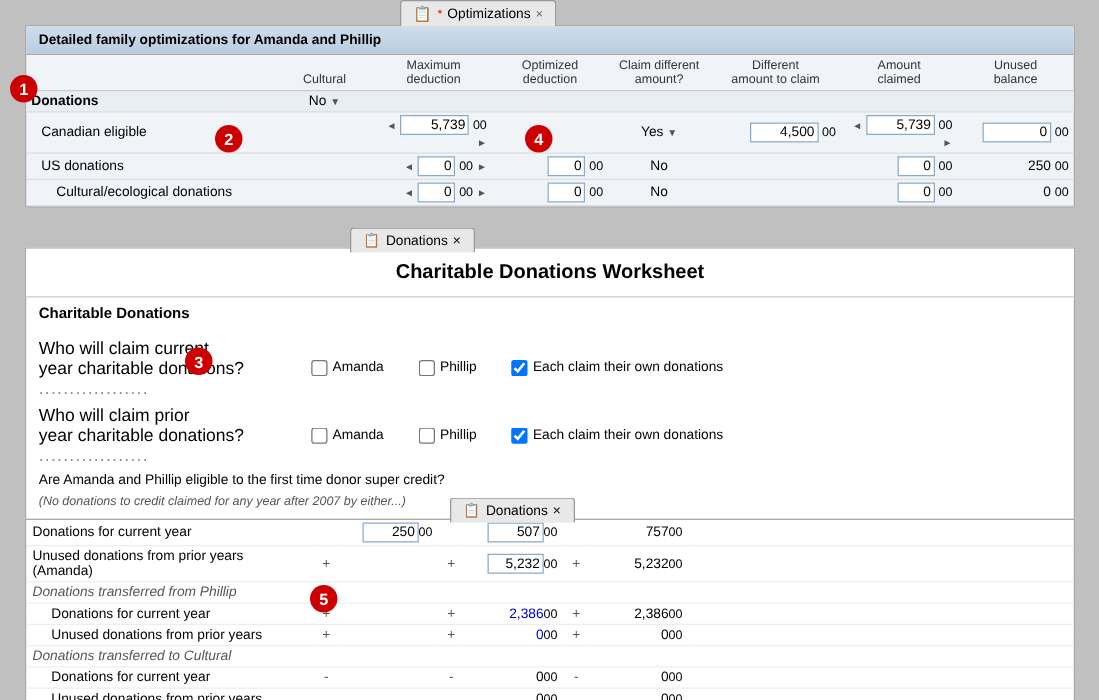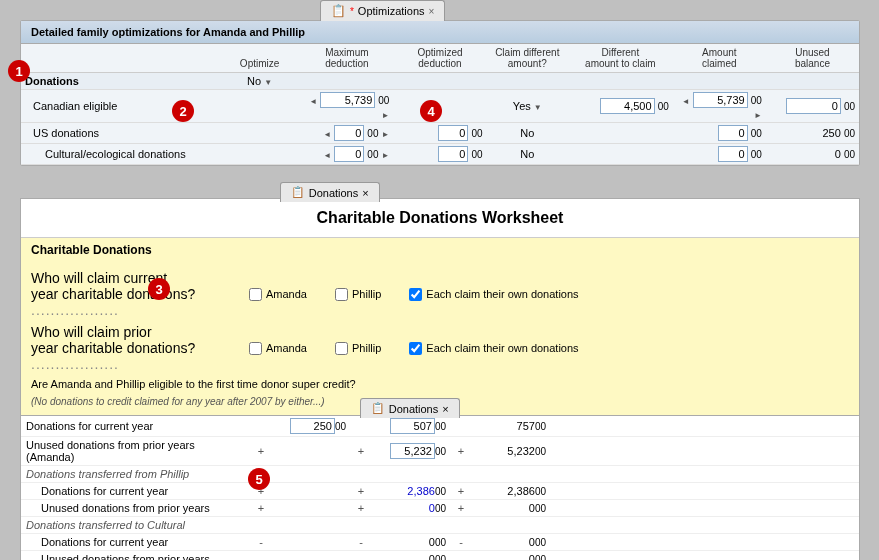--- a/index.html
+++ b/index.html
@@ -119,21 +119,21 @@
       border-radius: 3px 3px 0 0;
       font-size: 11px;
     }
 
     
     .panel-worksheet {
       position: absolute;
       top: 198px;
       left: 20px;
       width: 840px;
-      background: #fef9c3;
+      background: #ffffff;
       border: 1px solid #aaa;
       z-index: 3;
     }
     .worksheet-title {
       text-align: center;
       font-size: 16px;
       font-weight: bold;
       padding: 10px;
       border-bottom: 1px solid #ccc;
       background: #fff;
@@ -245,21 +245,21 @@
     <span class="close-btn">×</span>
   </div>
 </div>
 
 <div class="panel-optimizations">
   <div class="panel-title">Detailed family optimizations for Amanda and Phillip</div>
   <table class="opt-table">
     <thead>
       <tr>
         <th class="left-align" style="width:170px"></th>
-        <th style="width:70px">Optimize</th>
+        <th style="width:70px">Cultural</th>
         <th style="width:80px">Maximum<br>deduction</th>
         <th style="width:80px">Optimized<br>deduction</th>
         <th style="width:70px">Claim different<br>amount?</th>
         <th style="width:90px">Different<br>amount to claim</th>
         <th style="width:80px">Amount<br>claimed</th>
         <th style="width:80px">Unused<br>balance</th>
       </tr>
     </thead>
     <tbody>
 

